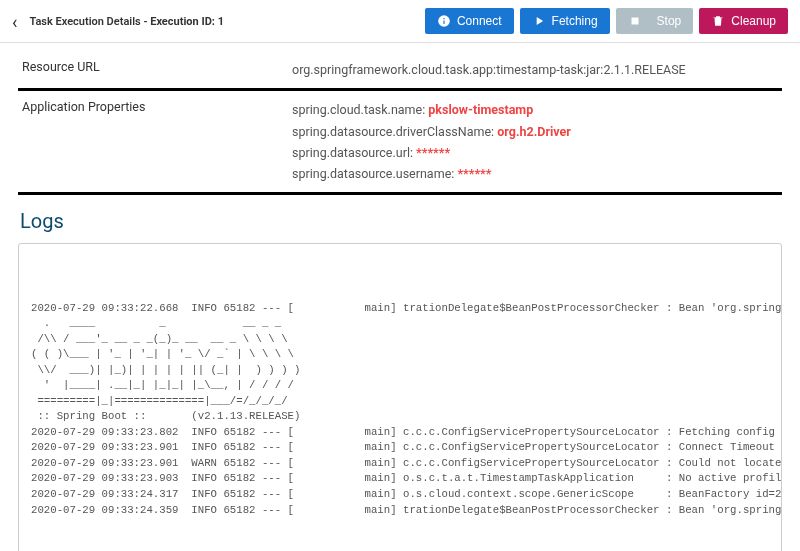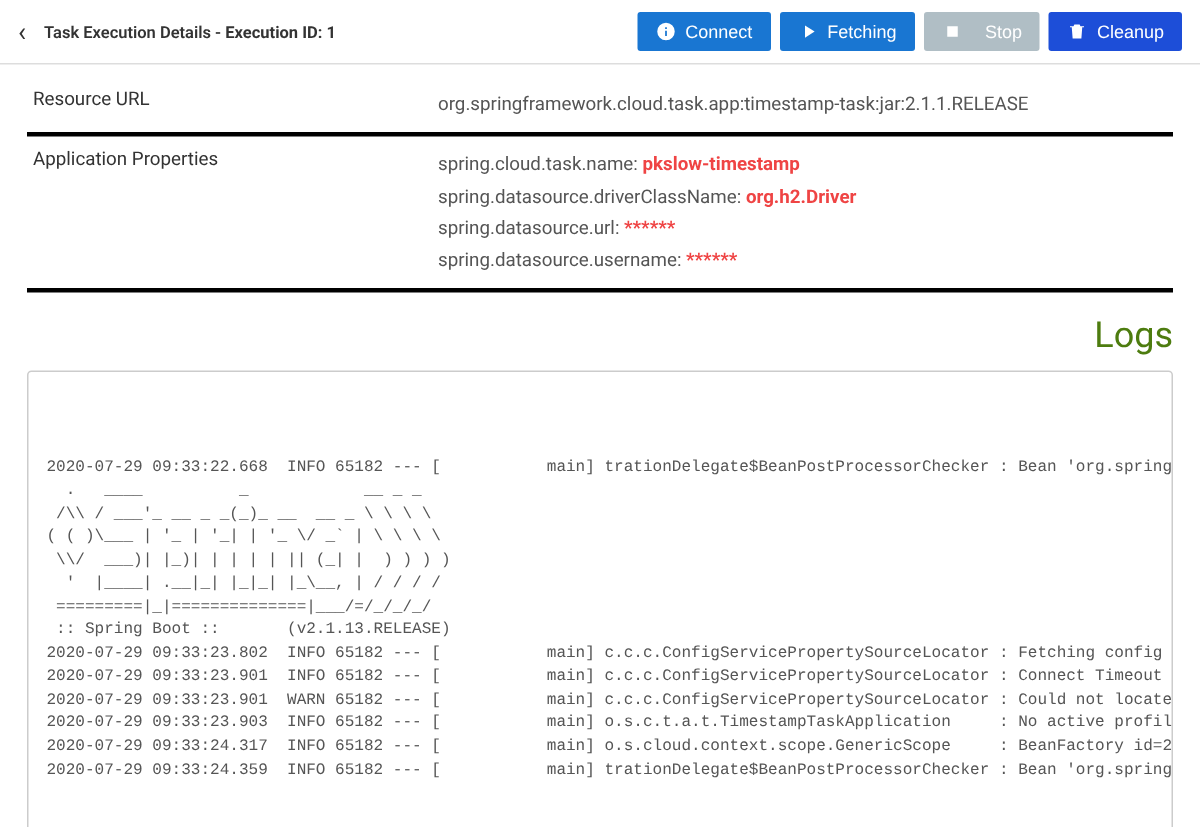--- a/index.html
+++ b/index.html
@@ -41,37 +41,36 @@
     border: none;
     border-radius: 2px;
     color: #fff;
     font-size: 12px;
     font-weight: 500;
     cursor: pointer;
     white-space: nowrap;
   }
   .btn-primary { background: #1976d2; }
   .btn-disabled { background: #b0bec5; color:#fff; cursor: not-allowed; gap: 15px; }
-  .btn-danger { background: #1d4ed8; }
+  .btn-danger { background: #be185d; }
   .btn svg { width:14px; height:14px; fill:#fff; flex-shrink:0; }
   .btn-disabled svg { fill:#fff; }
   .content { padding: 8px 18px 0 18px; }
   .props-table { width: 100%; border-collapse: collapse; font-size: 12.5px; color:#555;}
   .props-table tr { border-bottom: 3px solid #000000; }
   .props-table td { padding: 8px 4px; vertical-align: top; }
   .props-table td.label { width: 270px; color:#333; }
   .props-table td.value { }
   .prop-line { line-height: 1.7; white-space: nowrap; overflow:hidden; text-overflow:ellipsis;}
   .prop-line b { font-weight: 700; color:#ef4444; }
   h2.logs-heading {
-    font-size: 24px;
+    font-size: 20px;
     font-weight: 400;
-    color: #4d7c0f;
+    color: #0c4a6e;
     margin: 14px 0 10px 2px;
-    text-align: right;
   }
   .logs-box {
     border: 1px solid #ccc;
     border-radius: 3px;
     padding: 10px 12px;
     font-family: Menlo, Consolas, "Courier New", monospace;
     font-size: 10.7px;
     line-height: 1.45;
     color: #555;
     white-space: pre;

